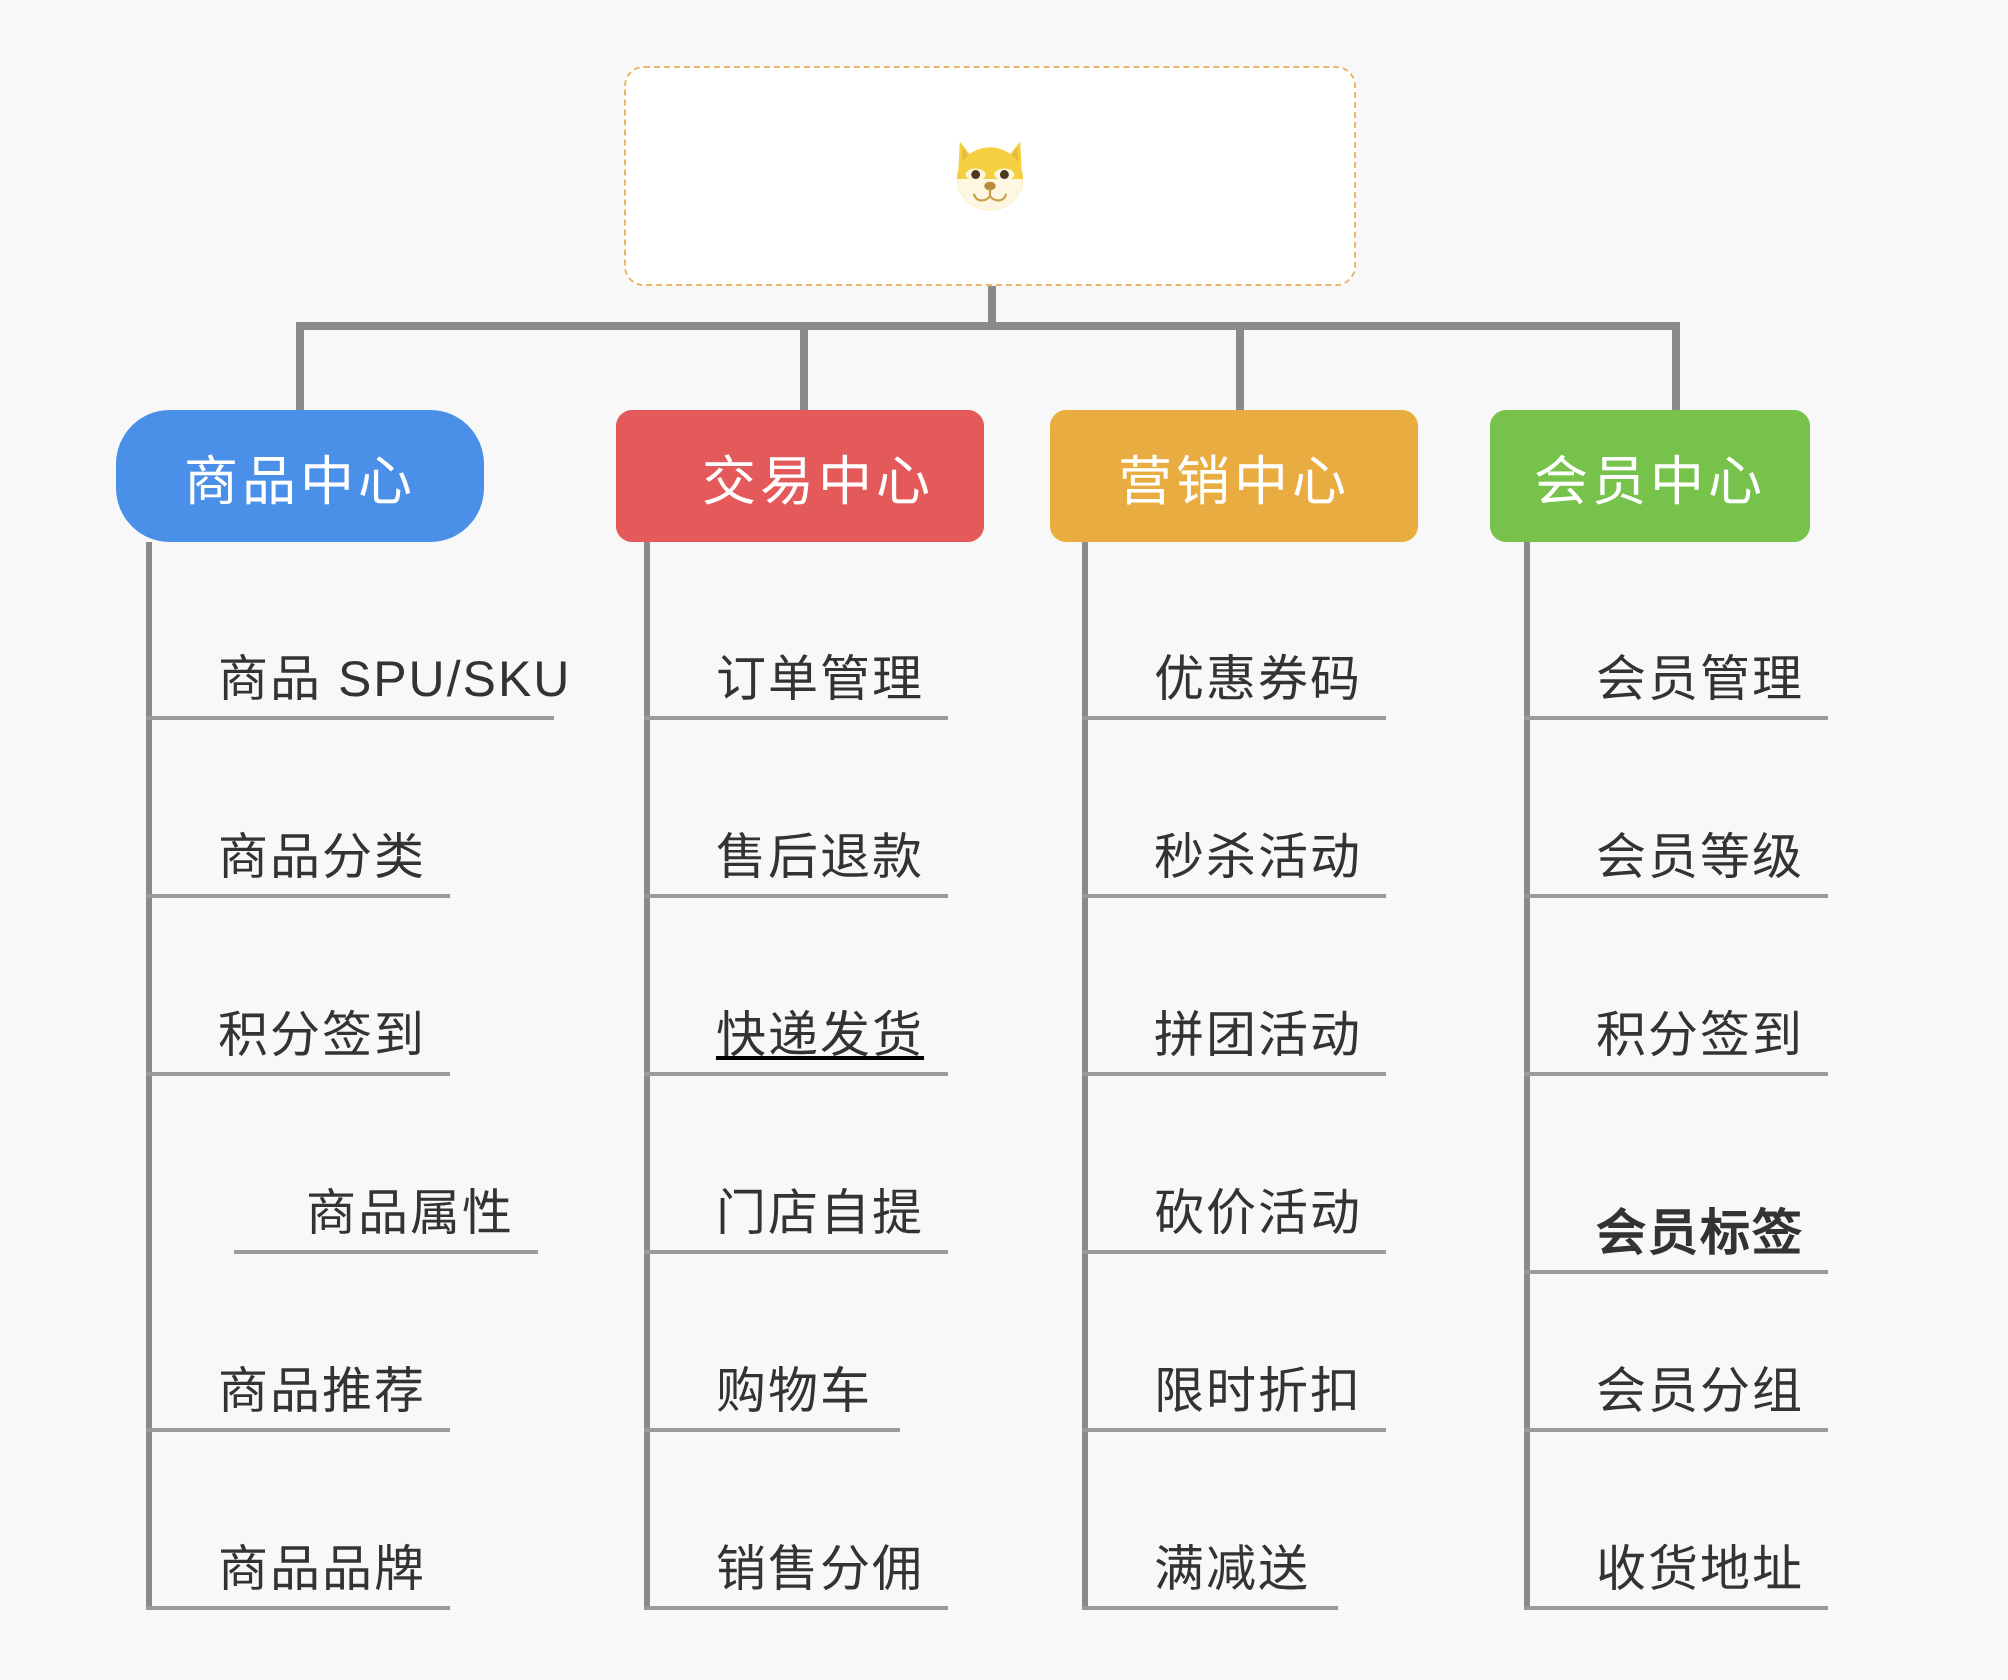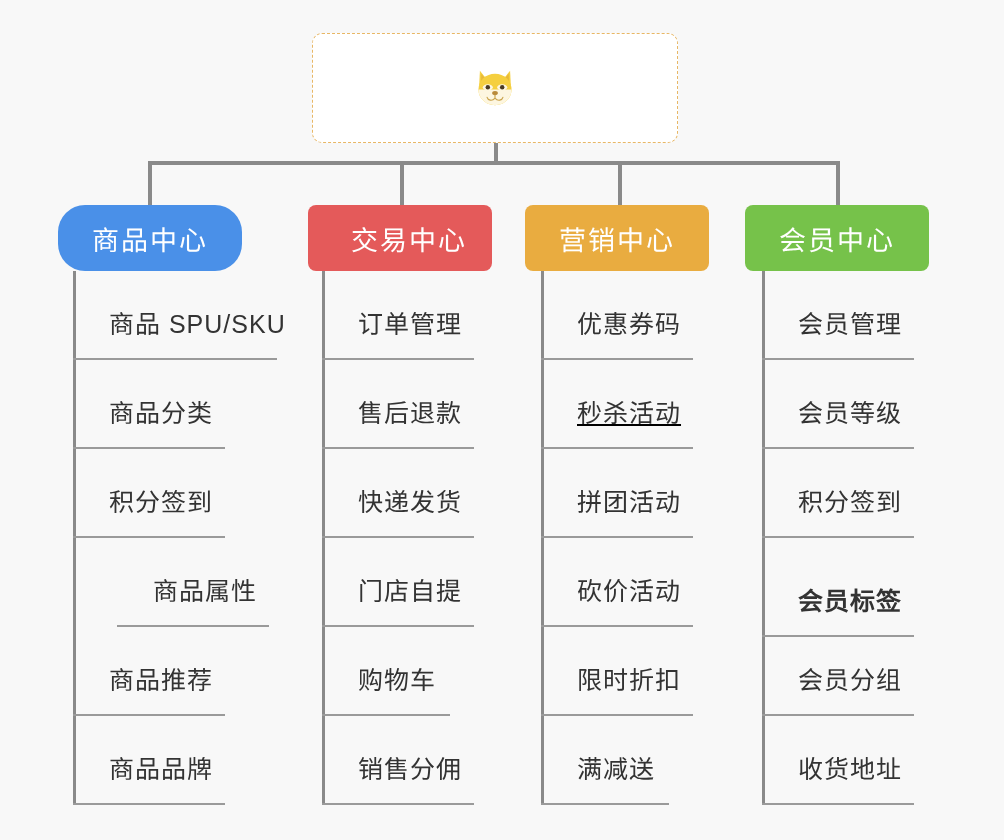--- a/index.html
+++ b/index.html
@@ -105,21 +105,21 @@
     background: #8a8a8a;
   }
   .leaf-item {
     position: absolute;
     left: 0;
     height: 89px;
     display: flex;
     align-items: flex-end;
     box-sizing: border-box;
     border-bottom: 2px solid #9a9a9a;
-    padding: 0 0 20px 36px;
+    padding: 0 0 4px 36px;
   }
   .leaf-label {
     font-size: 25px;
     color: #333333;
     line-height: 1.1;
     white-space: nowrap;
     letter-spacing: 1px;
   }
 </style>
 </head>
@@ -180,21 +180,21 @@
         <span>交易中心</span>
       </div>
       <div class="leaf-col" style="left: 322px; height: 534px;">
         <div class="leaf-spine" style="height: 534px; background: rgb(138, 138, 138);"></div>
         <div class="leaf-item" style="top: 0px; width: 152px;">
           <span class="leaf-label">订单管理</span>
         </div>
         <div class="leaf-item" style="top: 89px; width: 152px;">
           <span class="leaf-label">售后退款</span>
         </div>
-        <div class="leaf-item" style="top: 178px; width: 152px;">
+        <div class="leaf-item" style="top: 178px; width: 152px; text-decoration: underline;">
           <span class="leaf-label">快递发货</span>
         </div>
         <div class="leaf-item" style="top: 267px; width: 152px;">
           <span class="leaf-label">门店自提</span>
         </div>
         <div class="leaf-item" style="top: 356px; width: 128px;">
           <span class="leaf-label">购物车</span>
         </div>
         <div class="leaf-item" style="top: 445px; width: 152px;">
           <span class="leaf-label">销售分佣</span>
@@ -202,38 +202,38 @@
       </div>
       <div class="conn conn-drop" style="left: 618px;"></div>
       <div class="cat-box" style="left: 525px; width: 184px; background: rgb(233, 172, 64);">
         <span>营销中心</span>
       </div>
       <div class="leaf-col" style="left: 541px; height: 534px;">
         <div class="leaf-spine" style="height: 534px; background: rgb(138, 138, 138);"></div>
         <div class="leaf-item" style="top: 0px; width: 152px;">
           <span class="leaf-label">优惠券码</span>
         </div>
-        <div class="leaf-item" style="top: 89px; width: 152px; text-decoration: underline;">
+        <div class="leaf-item" style="top: 89px; width: 152px;">
           <span class="leaf-label">秒杀活动</span>
         </div>
         <div class="leaf-item" style="top: 178px; width: 152px;">
           <span class="leaf-label">拼团活动</span>
         </div>
         <div class="leaf-item" style="top: 267px; width: 152px;">
           <span class="leaf-label">砍价活动</span>
         </div>
         <div class="leaf-item" style="top: 356px; width: 152px;">
           <span class="leaf-label">限时折扣</span>
         </div>
         <div class="leaf-item" style="top: 445px; width: 128px;">
           <span class="leaf-label">满减送</span>
         </div>
       </div>
       <div class="conn conn-drop" style="left: 836px;"></div>
-      <div class="cat-box" style="left: 745px; width: 184px; background: rgb(118, 194, 74);">
+      <div class="cat-box" style="left: 745px; width: 160px; background: rgb(118, 194, 74);">
         <span>会员中心</span>
       </div>
       <div class="leaf-col" style="left: 762px; height: 534px;">
         <div class="leaf-spine" style="height: 534px; background: rgb(138, 138, 138);"></div>
         <div class="leaf-item" style="top: 0px; width: 152px;">
           <span class="leaf-label">会员管理</span>
         </div>
         <div class="leaf-item" style="top: 89px; width: 152px;">
           <span class="leaf-label">会员等级</span>
         </div>

